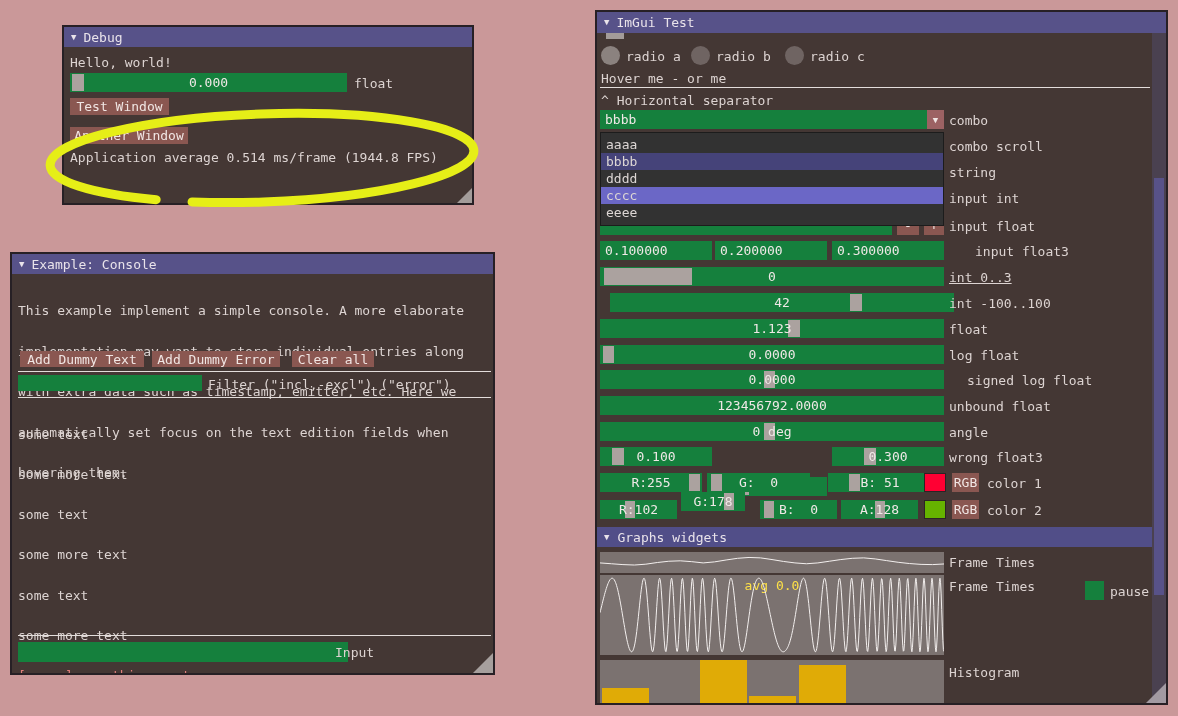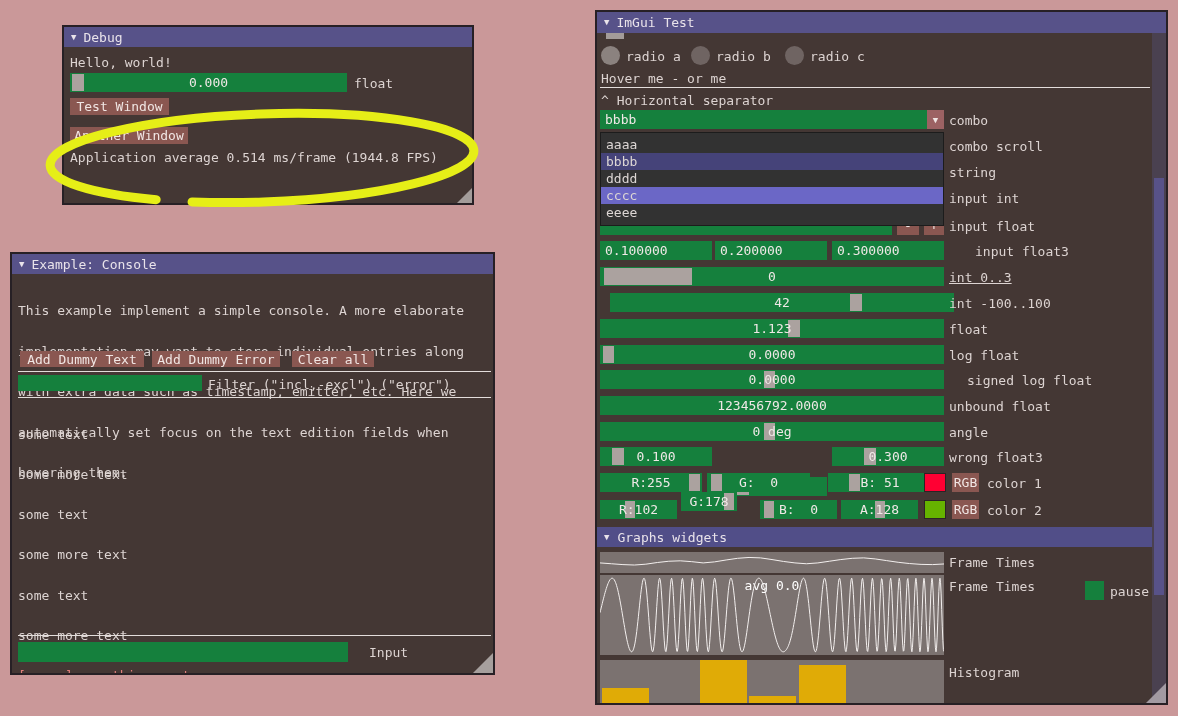--- a/index.html
+++ b/index.html
@@ -95,21 +95,21 @@
     <div class="lt-normal">some text</div>
     <div class="lt-normal">some more text</div>
     <div class="lt-error">[error] something went wrong</div>
     
     
     
   </div>
 
   <div class="sep" style="left:6px;top:381px;width:473px;"></div>
   <div class="frame" style="left:6px;top:388px;width:330px;height:20px;"></div>
-  <div class="txt" style="left:357px;top:391px;">Input</div>
+  <div class="txt" style="left:323px;top:391px;">Input</div>
   <div class="grip" style="right:0;bottom:0;border-width:0 0 20px 20px;border-color:transparent transparent #a69f9d transparent;"></div>
 </div>
 
 <div class="win" style="left:595px;top:10px;width:573px;height:695px;">
   <div class="titlebar" style="height:21px;">
     <span class="tri">▼</span>
     <span>ImGui Test</span>
   </div>
   <div class="closebtn" style="right:3px;top:3px;"></div>
 
@@ -220,21 +220,21 @@
     <div class="cval">B: 51</div>
   </div>
   <div class="swatch" style="left: 327px; top: 461px; width: 22px; height: 19px; background-color: rgb(255, 0, 51);"></div>
   <div class="btn" style="left:355px;top:461px;width:27px;height:19px;">RGB</div>
   <div class="txt" style="left:390px;top:464px;">color 1</div>
 
   <div class="frame" style="left:3px;top:488px;width:77px;height:19px;">
     <div class="grab" style="left:25px;width:10px;"></div>
     <div class="cval">R:102</div>
   </div>
-  <div class="frame" style="left:84px;top:480px;width:56px;height:19px;">
+  <div class="frame" style="left:84px;top:480px;width:64px;height:19px;">
     <div class="grab" style="left:43px;width:10px;"></div>
     <div class="cval">G:178</div>
   </div>
   <div class="frame" style="left:163px;top:488px;width:77px;height:19px;">
     <div class="grab" style="left:4px;width:10px;"></div>
     <div class="cval">B:  0</div>
   </div>
   <div class="frame" style="left:244px;top:488px;width:77px;height:19px;">
     <div class="grab" style="left:34px;width:10px;"></div>
     <div class="cval">A:128</div>
@@ -249,21 +249,21 @@
   </div>
 
   <div class="plot" style="left:3px;top:540px;width:344px;height:21px;">
       <svg viewBox="0 0 100 100" preserveAspectRatio="none">
         <polyline points="0.00,52.00 3.33,56.00 6.67,60.00 10.00,62.00 13.33,58.00 16.67,50.00 20.00,44.00 23.33,42.00 26.67,46.00 30.00,52.00 33.33,47.00 36.67,38.00 40.00,30.00 43.33,26.00 46.67,28.00 50.00,36.00 53.33,45.00 56.67,52.00 60.00,56.00 63.33,52.00 66.67,44.00 70.00,36.00 73.33,30.00 76.67,28.00 80.00,33.00 83.33,41.00 86.67,49.00 90.00,55.00 93.33,59.00 96.67,60.00 100.00,57.00" fill="none" stroke="#f3efee" stroke-width="1" vector-effect="non-scaling-stroke"></polyline>
       </svg>
     </div>
   <div class="txt" style="left:352px;top:543px;">Frame Times</div>
 
   <div class="plot" style="left:3px;top:563px;width:344px;height:80px;">
-    <div class="cval" style="align-items:flex-start;padding-top:3px;color:#ffffff;">avg 0.0</div>
+    <div class="cval" style="align-items:flex-start;padding-top:3px;color:#fde047;">avg 0.0</div>
   <svg viewBox="0 0 100 100" preserveAspectRatio="none">
         <polyline points="0.00,47.11 0.17,44.20 0.33,41.28 0.50,38.36 0.67,35.45 0.83,32.57 1.00,29.75 1.17,26.98 1.33,24.29 1.50,21.69 1.67,19.21 1.83,16.85 2.00,14.64 2.17,12.60 2.33,10.73 2.50,9.06 2.67,7.60 2.83,6.37 3.00,5.38 3.17,4.65 3.33,4.19 3.50,4.00 3.67,4.11 3.83,4.51 4.00,5.22 4.17,6.23 4.33,7.55 4.50,9.17 4.67,11.10 4.83,13.33 5.00,15.85 5.17,18.64 5.33,21.70 5.50,25.00 5.67,28.53 5.83,32.26 6.00,36.17 6.17,40.23 6.33,44.40 6.50,48.65 6.67,52.95 6.83,57.26 7.00,61.54 7.17,65.75 7.33,69.85 7.50,73.79 7.67,77.53 7.83,81.04 8.00,84.26 8.17,87.17 8.33,89.72 8.50,91.87 8.67,93.61 8.83,94.89 9.00,95.69 9.17,96.00 9.33,95.77 9.50,94.96 9.67,93.52 9.83,91.43 10.00,88.64 10.17,85.17 10.33,81.02 10.50,76.20 10.67,70.78 10.83,64.81 11.00,58.39 11.17,51.64 11.33,44.70 11.50,37.72 11.67,30.89 11.83,24.41 12.00,18.48 12.17,13.31 12.33,9.10 12.50,6.05 12.67,4.34 12.83,4.09 13.00,5.40 13.17,8.31 13.33,12.80 13.50,18.79 13.67,26.10 13.83,34.52 14.00,43.73 14.17,53.37 14.33,63.01 14.50,72.20 14.67,80.47 14.83,87.36 15.00,92.44 15.17,95.37 15.33,95.89 15.50,93.85 15.67,89.27 15.83,82.30 16.00,73.28 16.17,62.68 16.33,51.12 16.50,39.33 16.67,28.11 16.83,18.27 17.00,10.57 17.17,5.65 17.33,4.00 17.50,5.87 17.67,11.23 17.83,19.79 18.00,30.95 18.17,43.85 18.33,57.35 18.50,70.29 18.67,81.50 18.83,89.98 19.00,94.93 19.17,95.83 19.33,92.55 19.50,85.33 19.67,74.78 19.83,61.84 20.00,47.72 20.17,33.75 20.33,21.29 20.50,11.58 20.67,5.62 20.83,4.06 21.00,7.13 21.17,14.57 21.33,25.68 21.50,39.37 21.67,54.23 21.83,68.72 22.00,81.27 22.17,90.51 22.33,95.40 22.50,95.33 22.67,90.24 22.83,80.65 23.00,67.55 23.17,52.41 23.33,36.92 23.50,22.88 23.67,11.94 23.83,5.44 24.00,4.21 24.17,8.46 24.33,17.75 24.50,31.01 24.67,46.67 24.83,62.80 25.00,77.40 25.17,88.60 25.33,94.93 25.50,95.52 25.67,90.22 25.83,79.64 26.00,65.12 26.17,48.54 26.33,32.08 26.50,17.98 26.67,8.18 26.83,4.07 27.00,6.31 27.17,14.64 27.33,27.91 27.50,44.13 27.67,61.01 27.83,76.29 28.00,88.00 28.17,94.70 28.33,95.67 28.50,90.94 28.67,81.22 28.83,67.82 29.00,52.42 29.17,36.87 29.33,22.96 29.50,12.20 29.67,5.71 29.83,4.07 30.00,7.33 30.17,15.02 30.33,26.21 30.50,39.69 30.67,54.06 30.83,67.90 31.00,79.92 31.17,89.03 31.33,94.51 31.50,95.96 31.67,93.37 31.83,87.10 32.00,77.78 32.17,66.27 32.33,53.57 32.50,40.73 32.67,28.74 32.83,18.48 33.00,10.65 33.17,5.74 33.33,4.00 33.50,5.45 33.67,9.87 33.83,16.87 34.00,25.91 34.17,36.35 34.33,47.50 34.50,58.66 34.67,69.18 34.83,78.49 35.00,86.10 35.17,91.68 35.33,95.00 35.50,95.99 35.67,94.69 35.83,91.25 36.00,85.93 36.17,79.04 36.33,70.96 36.50,62.08 36.67,52.78 36.83,43.46 37.00,34.52 37.17,26.29 37.33,19.07 37.50,13.09 37.67,8.54 37.83,5.53 38.00,4.12 38.17,4.29 38.33,5.98 38.50,9.08 38.67,13.44 38.83,18.87 39.00,25.16 39.17,32.10 39.33,39.46 39.50,47.00 39.67,54.53 39.83,61.83 40.00,68.72 40.17,75.06 40.33,80.70 40.50,85.54 40.67,89.50 40.83,92.54 41.00,94.63 41.17,95.76 41.33,95.97 41.50,95.28 41.67,93.76 41.83,91.47 42.00,88.51 42.17,84.94 42.33,80.88 42.50,76.40 42.67,71.60 42.83,66.59 43.00,61.43 43.17,56.23 43.33,51.04 43.50,45.95 43.67,41.01 43.83,36.28 44.00,31.80 44.17,27.61 44.33,23.74 44.50,20.21 44.67,17.03 44.83,14.21 45.00,11.76 45.17,9.66 45.33,7.92 45.50,6.52 45.67,5.42 45.83,4.63 46.00,4.16 46.17,4.00 46.33,4.15 46.50,4.60 46.67,5.35 46.83,6.38 47.00,7.69 47.17,9.27 47.33,11.09 47.50,13.15 47.67,15.43 47.83,17.91 48.00,20.57 48.17,23.40 48.33,26.37 48.50,29.47 48.67,32.67 48.83,35.95 49.00,39.30 49.17,42.69 49.33,46.11 49.50,49.53 49.67,52.93 49.83,56.31 50.00,59.63 50.17,62.88 50.33,66.04 50.50,69.11 50.67,72.06 50.83,74.88 51.00,77.57 51.17,80.10 51.33,82.46 51.50,84.66 51.67,86.67 51.83,88.50 52.00,90.14 52.17,91.58 52.33,92.82 52.50,93.86 52.67,94.69 52.83,95.32 53.00,95.74 53.17,95.96 53.33,95.99 53.50,95.81 53.67,95.44 53.83,94.89 54.00,94.16 54.17,93.25 54.33,92.17 54.50,90.93 54.67,89.49 54.83,87.82 55.00,85.93 55.17,83.78 55.33,81.39 55.50,78.75 55.67,75.85 55.83,72.70 56.00,69.31 56.17,65.68 56.33,61.84 56.50,57.81 56.67,53.60 56.83,49.26 57.00,44.82 57.17,40.33 57.33,35.82 57.50,31.37 57.67,27.03 57.83,22.86 58.00,18.92 58.17,15.30 58.33,12.06 58.50,9.27 58.67,7.01 58.83,5.34 59.00,4.32 59.17,4.00 59.33,4.44 59.50,5.67 59.67,7.69 59.83,10.53 60.00,14.16 60.17,18.56 60.33,23.66 60.50,29.39 60.67,35.65 60.83,42.33 61.00,49.29 61.17,56.37 61.33,63.40 61.50,70.20 61.67,76.57 61.83,82.33 62.00,87.29 62.17,91.27 62.33,94.12 62.50,95.70 62.67,95.91 62.83,94.70 63.00,92.04 63.17,87.96 63.33,82.56 63.50,75.96 63.67,68.37 63.83,60.02 64.00,51.20 64.17,42.23 64.33,33.46 64.50,25.24 64.67,17.94 64.83,11.90 65.00,7.41 65.17,4.72 65.33,4.03 65.50,5.41 65.67,8.89 65.83,14.35 66.00,21.59 66.17,30.32 66.33,40.12 66.50,50.54 66.67,61.03 66.83,71.03 67.00,79.97 67.17,87.34 67.33,92.65 67.50,95.54 67.67,95.76 67.83,93.24 68.00,88.04 68.17,80.42 68.33,70.79 68.50,59.74 68.67,47.94 68.83,36.18 69.00,25.27 69.17,15.97 69.33,9.01 69.50,4.93 69.67,4.11 69.83,6.71 70.00,12.59 70.17,21.40 70.33,32.52 70.50,45.11 70.67,58.20 70.83,70.72 71.00,81.61 71.17,89.90 71.33,94.83 71.50,95.88 71.67,92.87 71.83,85.98 72.00,75.75 72.17,63.05 72.33,49.03 72.50,35.00 72.67,22.33 72.83,12.30 73.00,5.97 73.17,4.01 73.33,6.70 73.50,13.82 73.67,24.70 73.83,38.27 74.00,53.12 74.17,67.72 74.33,80.48 74.50,90.01 74.67,95.22 74.83,95.49 75.00,90.70 75.17,81.34 75.33,68.39 75.50,53.29 75.67,37.74 75.83,23.56 76.00,12.40 76.17,5.64 76.33,4.14 76.50,8.15 76.67,17.25 76.83,30.40 77.00,46.02 77.17,62.20 77.33,76.92 77.50,88.28 77.67,94.81 77.83,95.59 78.00,90.46 78.17,80.00 78.33,65.54 78.50,48.96 78.67,32.44 78.83,18.24 79.00,8.32 79.17,4.09 79.33,6.22 79.50,14.47 79.67,27.77 79.83,44.28 80.00,61.67 80.17,77.44 80.33,89.28 80.50,95.40 80.67,94.83 80.83,87.58 81.00,74.66 81.17,57.96 81.33,39.98 81.50,23.48 81.67,11.02 81.83,4.60 82.00,5.29 82.17,13.01 82.33,26.59 82.50,43.91 82.67,62.23 82.83,78.63 83.00,90.46 83.17,95.81 83.33,93.76 83.50,84.61 83.67,69.82 83.83,51.75 84.00,33.37 84.17,17.69 84.33,7.33 84.50,4.02 84.67,8.36 84.83,19.66 85.00,36.07 85.17,54.85 85.33,72.85 85.50,87.00 85.67,94.89 85.83,95.12 86.00,87.62 86.17,73.63 86.33,55.55 86.50,36.46 86.67,19.71 86.83,8.20 87.00,4.00 87.17,7.88 87.33,19.19 87.50,35.98 87.67,55.28 87.83,73.68 88.00,87.87 88.17,95.29 88.33,94.55 88.50,85.76 88.67,70.46 88.83,51.42 89.00,32.08 89.17,15.99 89.33,6.14 89.50,4.37 89.67,11.06 89.83,25.00 90.00,43.62 90.17,63.48 90.33,80.83 90.50,92.40 90.67,95.96 90.83,90.81 91.00,77.87 91.17,59.61 91.33,39.50 91.50,21.38 91.67,8.74 91.83,4.01 92.00,8.12 92.17,20.31 92.33,38.24 92.50,58.46 92.67,77.06 92.83,90.42 93.00,95.94 93.17,92.51 93.33,80.79 93.50,63.05 93.67,42.73 93.83,23.83 94.00,10.05 94.17,4.12 94.33,7.22 94.50,18.77 94.67,36.50 94.83,56.92 95.00,75.98 95.17,89.90 95.33,95.88 95.50,92.73 95.67,81.03 95.83,63.12 96.00,42.57 96.17,23.49 96.33,9.73 96.50,4.06 96.67,7.66 96.83,19.81 97.00,38.09 97.17,58.79 97.33,77.72 97.50,91.03 97.67,96.00 97.83,91.57 98.00,78.65 98.17,59.85 98.33,39.02 98.50,20.42 98.67,7.90 98.83,4.04 99.00,9.67 99.17,23.64 99.33,43.08 99.50,63.98 99.67,81.98 99.83,93.34 100.00,95.67" fill="none" stroke="#f3efee" stroke-width="1" vector-effect="non-scaling-stroke"></polyline>
       </svg>
     </div>
   <div class="txt" style="left:352px;top:567px;">Frame Times</div>
   <div class="frame" style="left:488px;top:569px;width:19px;height:19px;"></div>
   <div class="txt" style="left:513px;top:572px;">pause</div>
 
   <div class="plot" style="left:3px;top:648px;width:344px;height:43px;">
       <div class="bar" style="left: 2px; width: 47.1px; height: 15px;"></div>

